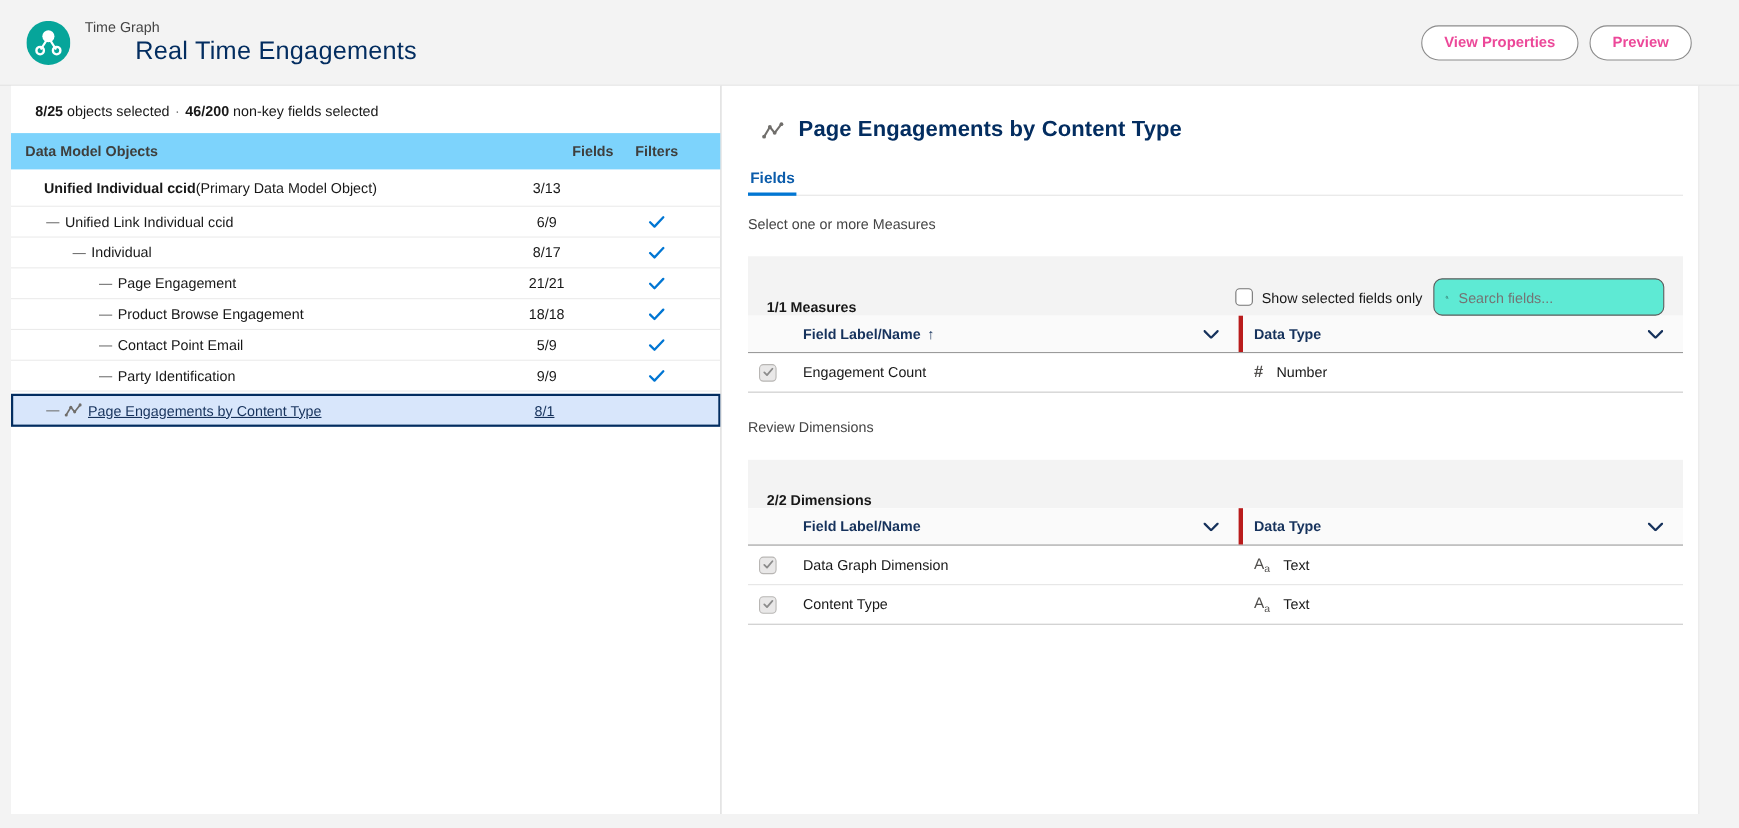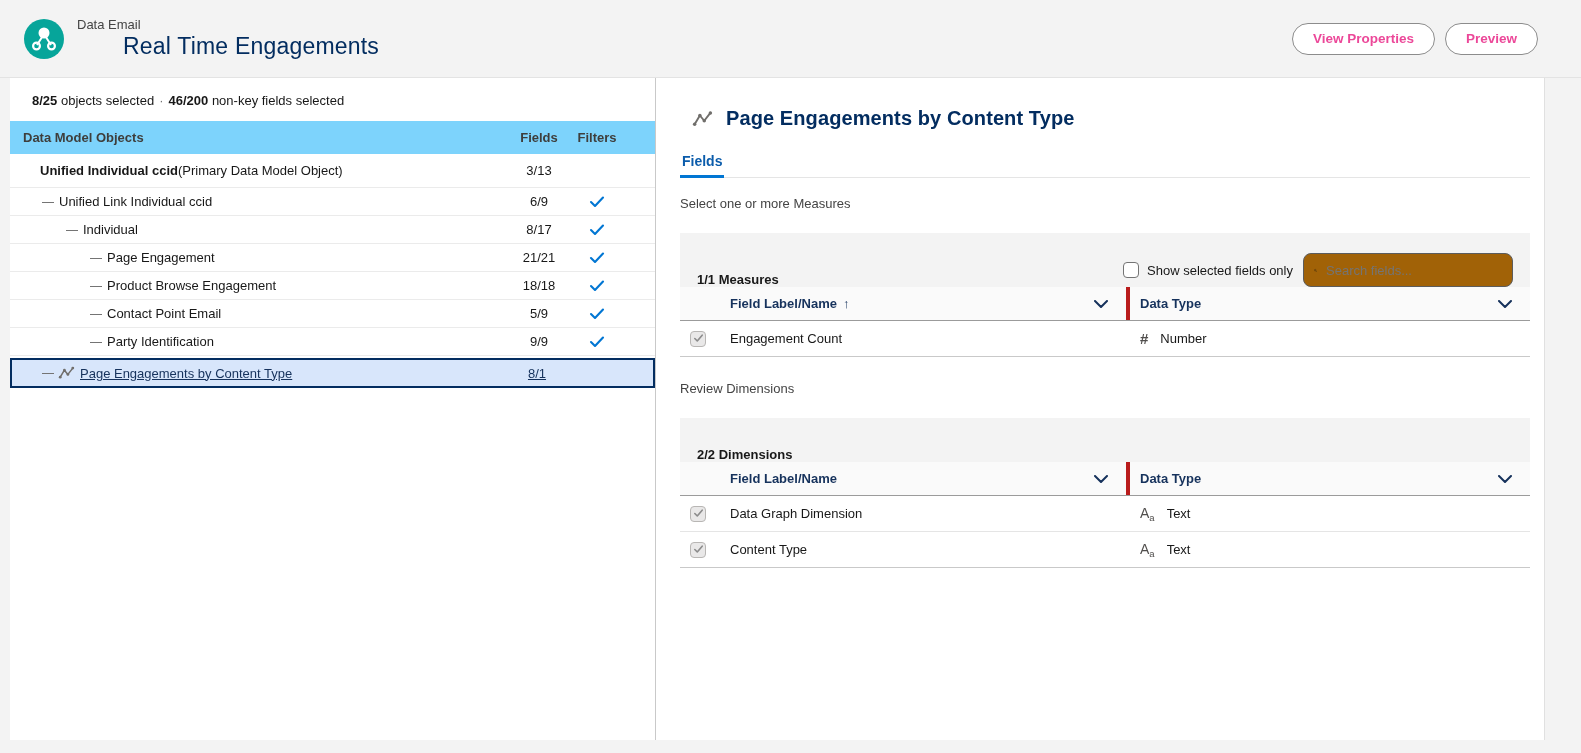--- a/index.html
+++ b/index.html
@@ -41,21 +41,21 @@
   .lp-head {
     margin-top:13px; height:33px; background:#7dd3fc;
     display:flex; align-items:center; padding:0 28px 0 13px;
     font-weight:700; color:#3e3e3c;
   }
   .lp-col-name { flex:1; }
   .col-fields { width:56px; text-align:center; flex:none; }
   .col-filters { width:60px; text-align:center; flex:none; }
   .trow {
     display:flex; align-items:center; height:28px;
-    padding:0 28px 0 20px; border-bottom:1px solid #ebebeb;
+    padding:0 28px 0 20px; border-bottom:1px solid #ebebeb;gap:42px;
   }
   .trow.first { height:34px; }
   .trow .name { flex:1; display:flex; align-items:center; min-width:0; white-space:nowrap; }
   .trow .name .lbl { margin-left:5px; }
   .trow.first .name { margin-left:10px; }
   .g { width:24px; height:100%; position:relative; flex:none; }
   .g.v::before, .g.tee::before {
     content:""; position:absolute; left:12px; top:0; bottom:0;
     border-left:1px solid #747474;
   }
@@ -98,21 +98,21 @@
   .band.short { height:44px; }
   .band-title { font-weight:700; color:#181818; }
   .band-right { display:flex; align-items:center; }
   .cbx {
     width:16px; height:16px; border:1px solid #747474; border-radius:4px;
     background:#fff; flex:none; cursor:pointer;
   }
   .cbx-label { margin-left:8px; margin-right:10px; color:#181818; cursor:default; }
   .search-box {
     width:210px; height:34px; border:1px solid #5c5c5c; border-radius:8px;
-    background:#a16207; display:flex; align-items:center; padding:0 10px;
+    background:#5eead4; display:flex; align-items:center; padding:0 10px;
   }
   .search-box input {
     border:none; outline:none; flex:1; margin-left:9px;
     font-family:inherit; font-size:13px; color:#181818; background:transparent;
   }
   .search-box input::placeholder { color:#747474; }
   .thead { height:34px; background:#fafafa; border-bottom:1px solid #9b9b9b; display:flex; }
   .th1 {
     width:450px; flex:none; display:flex; align-items:center;
     padding-left:50px; border-right:4px solid #b91c1c;
@@ -141,21 +141,21 @@
 
 <div class="topbar">
   <svg class="app-icon" viewBox="0 0 40 40">
     <circle cx="20" cy="20" r="20" fill="#06a59a"></circle>
     <path d="M20 15 L13 26 M20 15 L27 26" stroke="#fff" stroke-width="2" fill="none"></path>
     <circle cx="20" cy="14" r="5.5" fill="#fff"></circle>
     <circle cx="12.5" cy="27" r="3.4" fill="none" stroke="#fff" stroke-width="2.2"></circle>
     <circle cx="27.5" cy="27" r="3.4" fill="none" stroke="#fff" stroke-width="2.2"></circle>
   </svg>
   <div class="title-block">
-    <div class="app-label">Data Email</div>
+    <div class="app-label">Time Graph</div>
     <div class="page-title">Real Time Engagements</div>
   </div>
   <div class="topbar-spacer"></div>
   <button class="pill-btn">View Properties</button>
   <button class="pill-btn">Preview</button>
 </div>
 
 <div class="main">
   <div class="gutter-left"></div>
 

